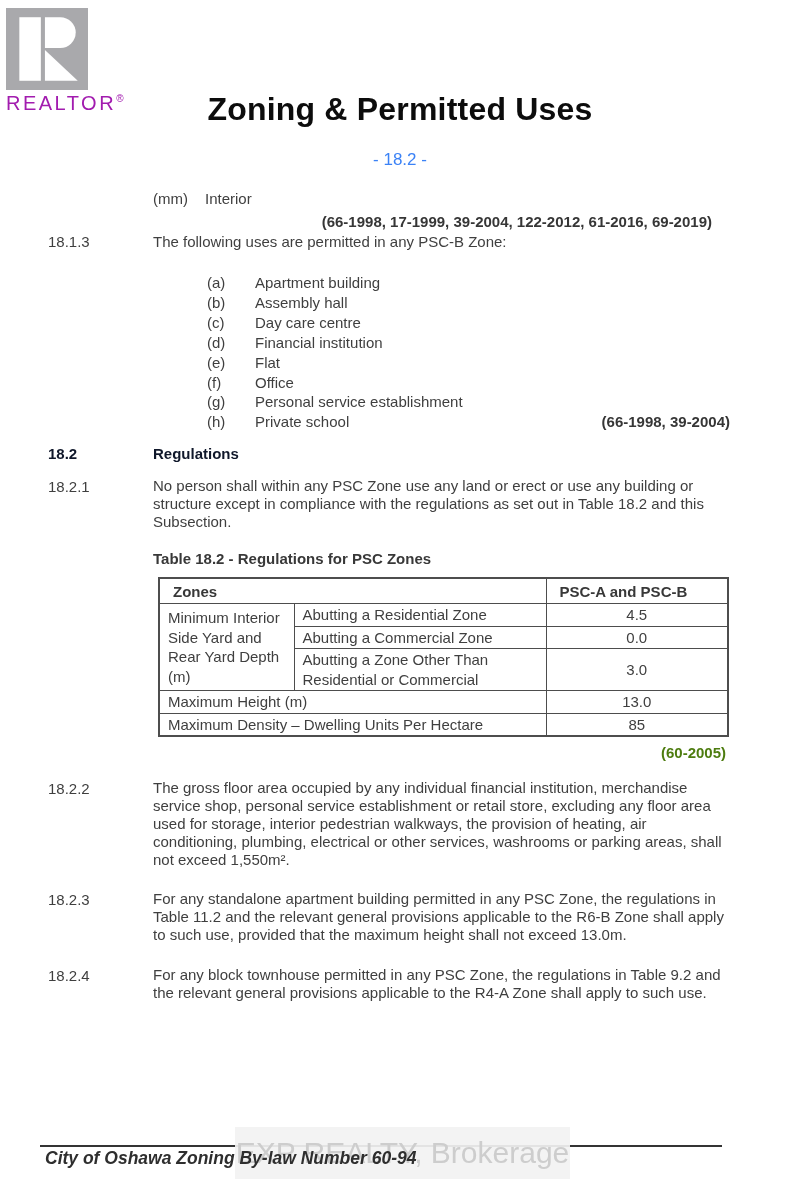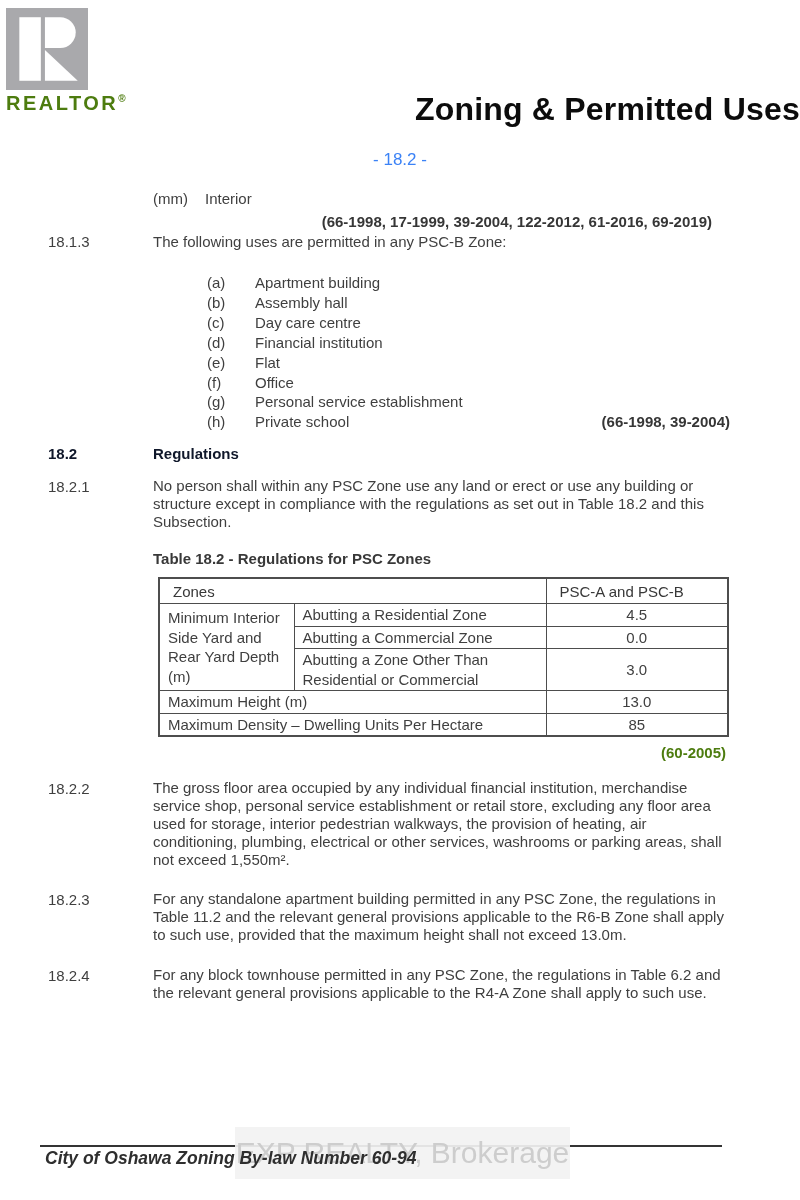--- a/index.html
+++ b/index.html
@@ -12,31 +12,31 @@
     color:#3f3f3f;
     font-size:15px;
     overflow:hidden;
   }
   
   .logo{position:absolute;left:6px;top:8px;width:110px;}
   .logo svg{display:block;}
   .logo-text{
     margin-top:2px;
     font-size:20px;
-    color:#4d7c0f;
+    color:#a21caf;
     letter-spacing:2.5px;
-    font-weight:700;
+    font-weight:400;
     white-space:nowrap;
   }
   .logo-text sup{font-size:10px;letter-spacing:0;}
   
   h1.title{
     margin:0;
     padding-top:90px;
-    text-align:right;
+    text-align:center;
     font-size:32px;
     line-height:38px;
     font-weight:bold;
     color:#0c0c0c;
     letter-spacing:.2px;
   }
   .page-ref{
     margin-top:22px;
     text-align:center;
     font-size:17px;
@@ -84,21 +84,21 @@
   table.reg th, table.reg td{
     border:1px solid #4d4d4d;
     padding:1px 8px;
     line-height:19.5px;
     font-size:15px;
     font-weight:normal;
     text-align:left;
     vertical-align:middle;
   }
   table.reg{border:2px solid #4d4d4d;}
-  table.reg th{font-weight:normal;color:#383838;height:22px;padding-left:13px;}
+  table.reg th{font-weight:bold;color:#383838;height:22px;padding-left:13px;}
   table.reg td.val{text-align:center;}
   .tbl-citation{
     margin-top:6px;
     text-align:right;padding-right:4px;
     font-weight:bold;color:#4d7c0f;line-height:20px;
   }
   .s1822{margin-top:16px;}
   .s1823{margin-top:21px;}
   .s1824{margin-top:22px;}
   
@@ -244,21 +244,21 @@
       <span class="para">The gross floor area occupied by any individual financial institution, merchandise service shop, personal service establishment or retail store, excluding any floor area used for storage, interior pedestrian walkways, the provision of heating, air conditioning, plumbing, electrical or other services, washrooms or parking areas, shall not exceed 1,550m².</span>
     </div>
 
     <div class="section-row s1823">
       <span>18.2.3</span>
       <span class="para">For any standalone apartment building permitted in any PSC Zone, the regulations in Table 11.2 and the relevant general provisions applicable to the R6-B Zone shall apply to such use, provided that the maximum height shall not exceed 13.0m.</span>
     </div>
 
     <div class="section-row s1824">
       <span>18.2.4</span>
-      <span class="para">For any block townhouse permitted in any PSC Zone, the regulations in Table 6.2 and the relevant general provisions applicable to the R4-A Zone shall apply to such use.</span>
+      <span class="para">For any block townhouse permitted in any PSC Zone, the regulations in Table 9.2 and the relevant general provisions applicable to the R4-A Zone shall apply to such use.</span>
     </div>
 
   </div>
 
   <div class="footer-rule"></div>
   <div class="watermark">EXP REALTY, Brokerage</div>
   <div class="footer-text">City of Oshawa Zoning By-law Number 60-94</div>
 
 </div>
 

